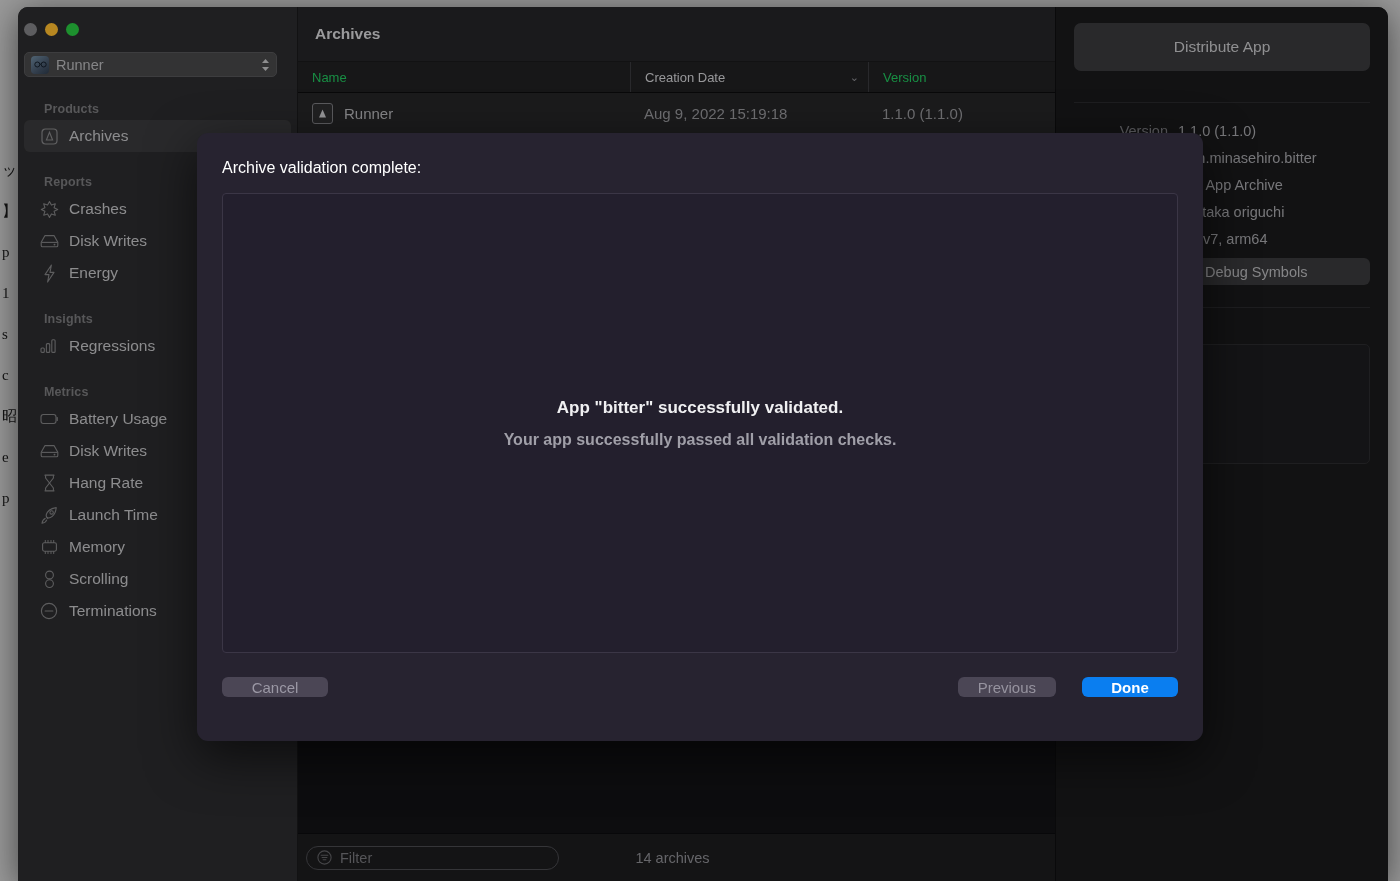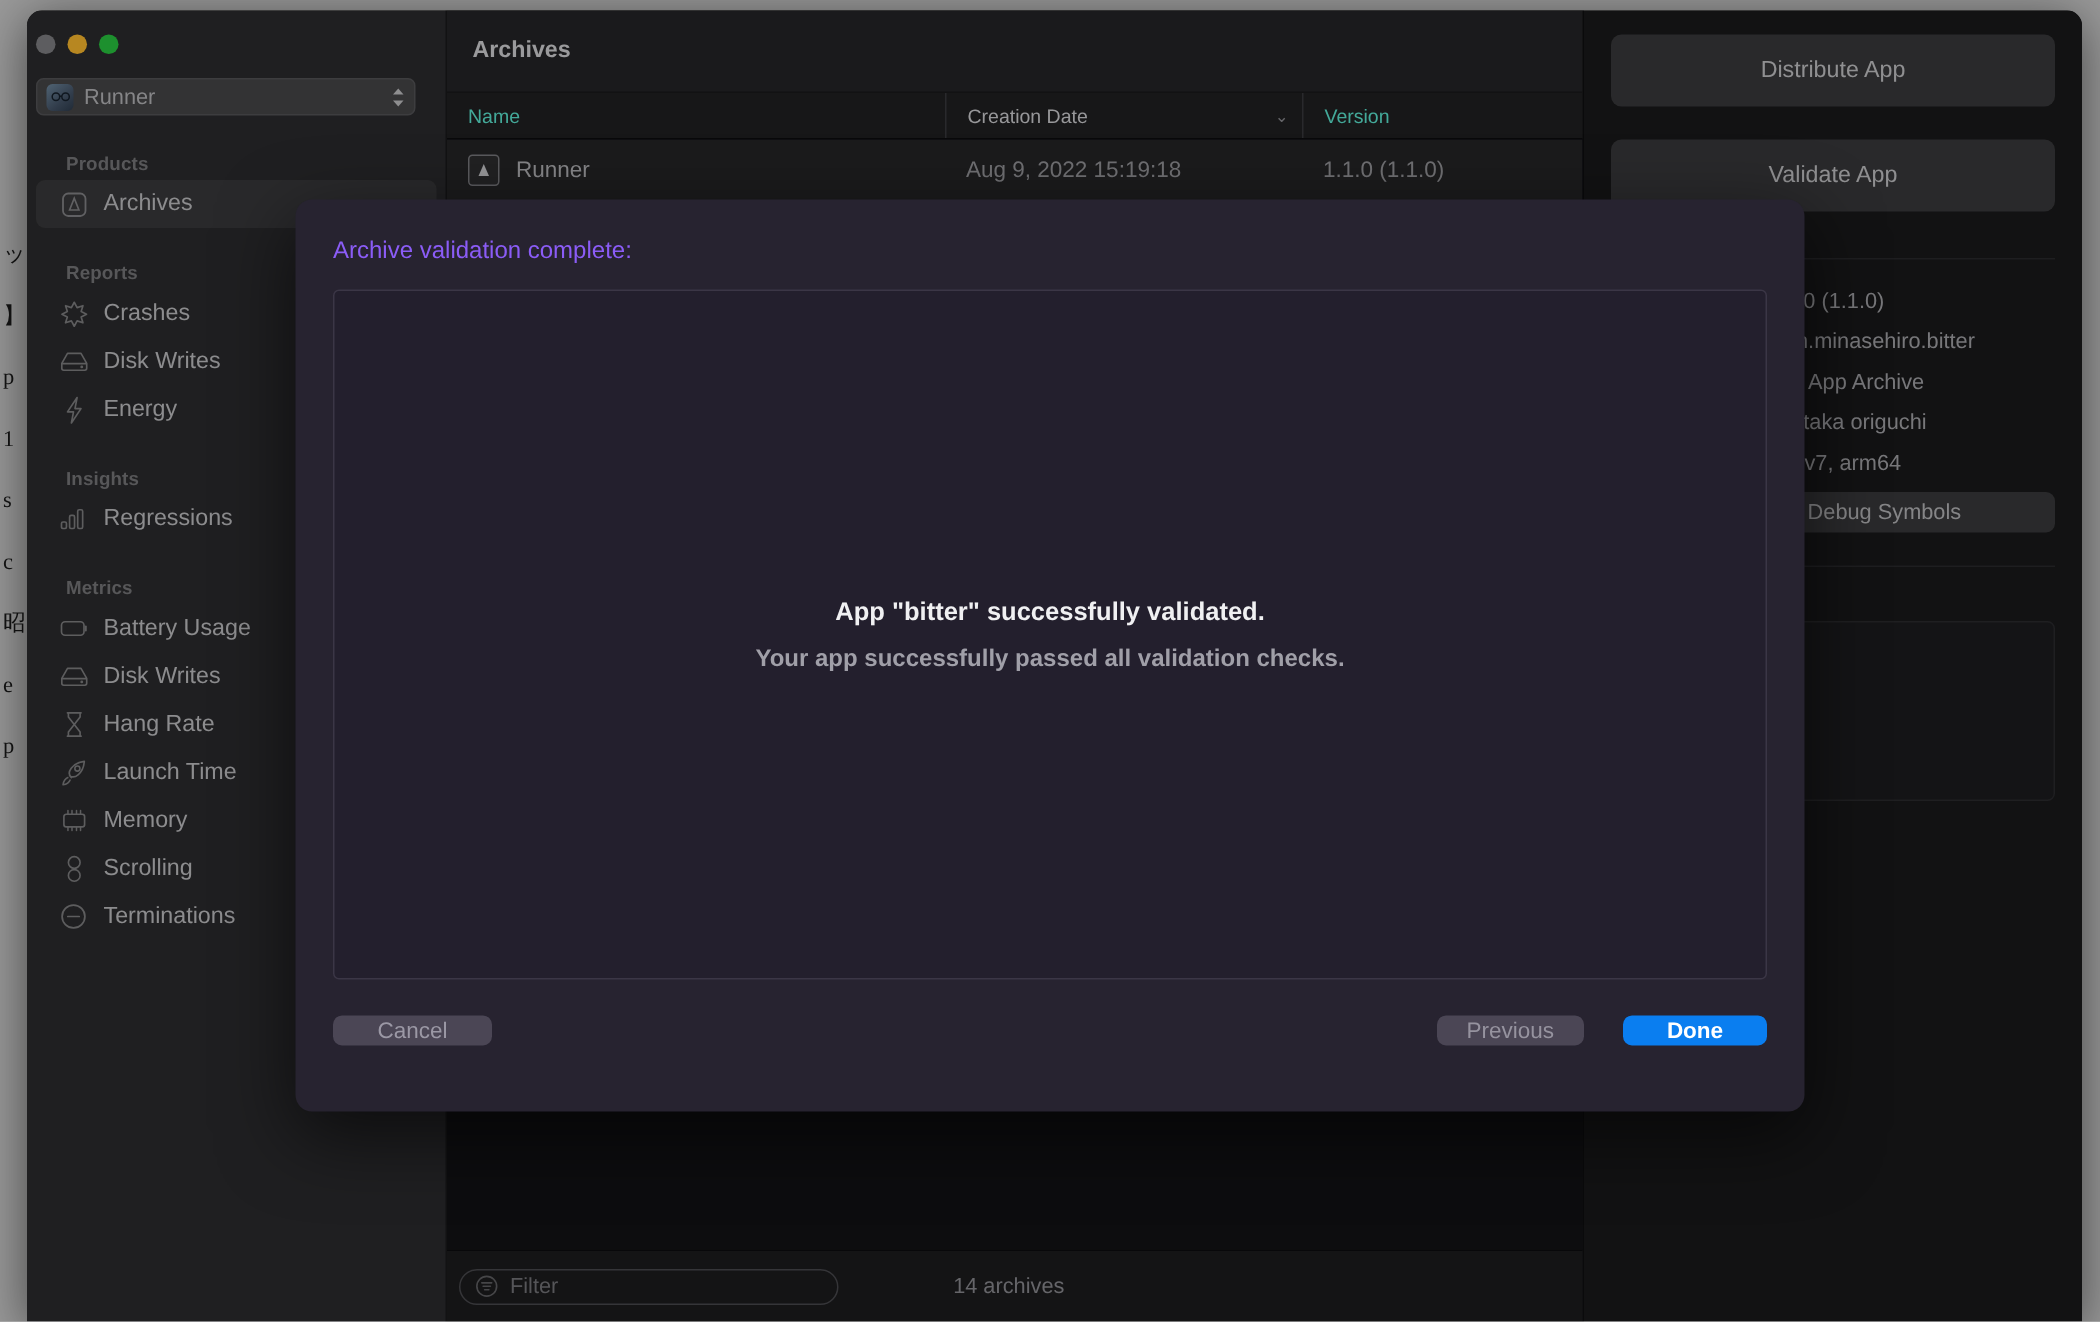--- a/index.html
+++ b/index.html
@@ -182,21 +182,21 @@
   .table-head {
     height: 30px;
     background: #202022;
     display: flex;
     align-items: center;
     border-bottom: 1px solid #0d0d0f;
     flex: 0 0 30px;
     font-size: 13px;
   }
   .th {
-    color: #5eead4;
+    color: #22c55e;
     padding-left: 14px;
     box-sizing: border-box;
     height: 100%;
     display: flex;
     align-items: center;
     position: relative;
   }
   .th.sorted { color: #d2d2d5; font-weight: normal; }
   .th + .th { border-left: 1px solid #3a3a3e; }
   .th-name { width: 332px; flex: 0 0 332px; }
@@ -335,21 +335,21 @@
     top: 133px;
     width: 1006px;
     height: 608px;
     background: #272330;
     border-radius: 11px;
     box-shadow: 0 16px 50px rgba(0,0,0,0.60);
     box-sizing: border-box;
     padding: 26px 25px 0 25px;
   }
   .sheet-title {
-    color: #8b5cf6;
+    color: #ffffff;
     font-size: 16px;
     margin-bottom: 16px;
   }
   .sheet-body {
     height: 458px;
     background: #231f2d;
     border: 1px solid #3b3646;
     border-radius: 4px;
     position: relative;
     display: flex;
@@ -610,21 +610,20 @@
             </svg>
           </span>
           <span class="filter-ph">Filter</span>
         </div>
         <div class="archive-count">14 archives</div>
       </div>
     </div>
 
     <div class="inspector">
       <div class="insp-btn">Distribute App</div>
-      <div class="insp-btn">Validate App</div>
       <div class="insp-divider"></div>
 
       <div class="insp-rows">
         <div class="insp-row">
           <span class="insp-key">Version</span>
           <span class="insp-val">1.1.0 (1.1.0)</span>
         </div>
         <div class="insp-row">
           <span class="insp-key">Identifier</span>
           <span class="insp-val">com.minasehiro.bitter</span>

